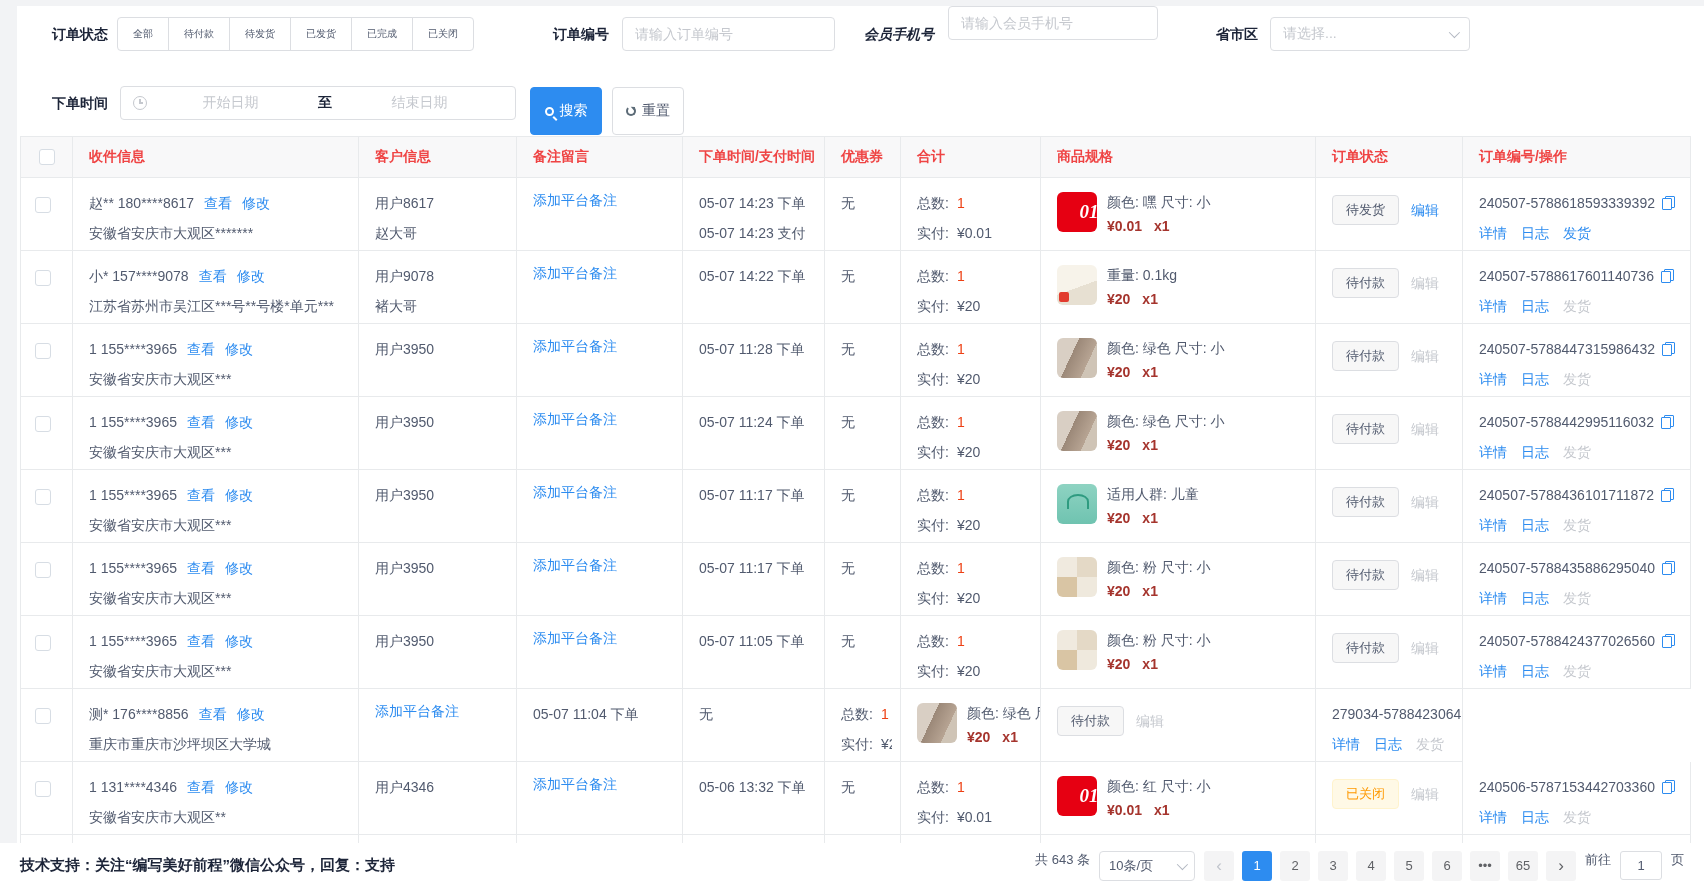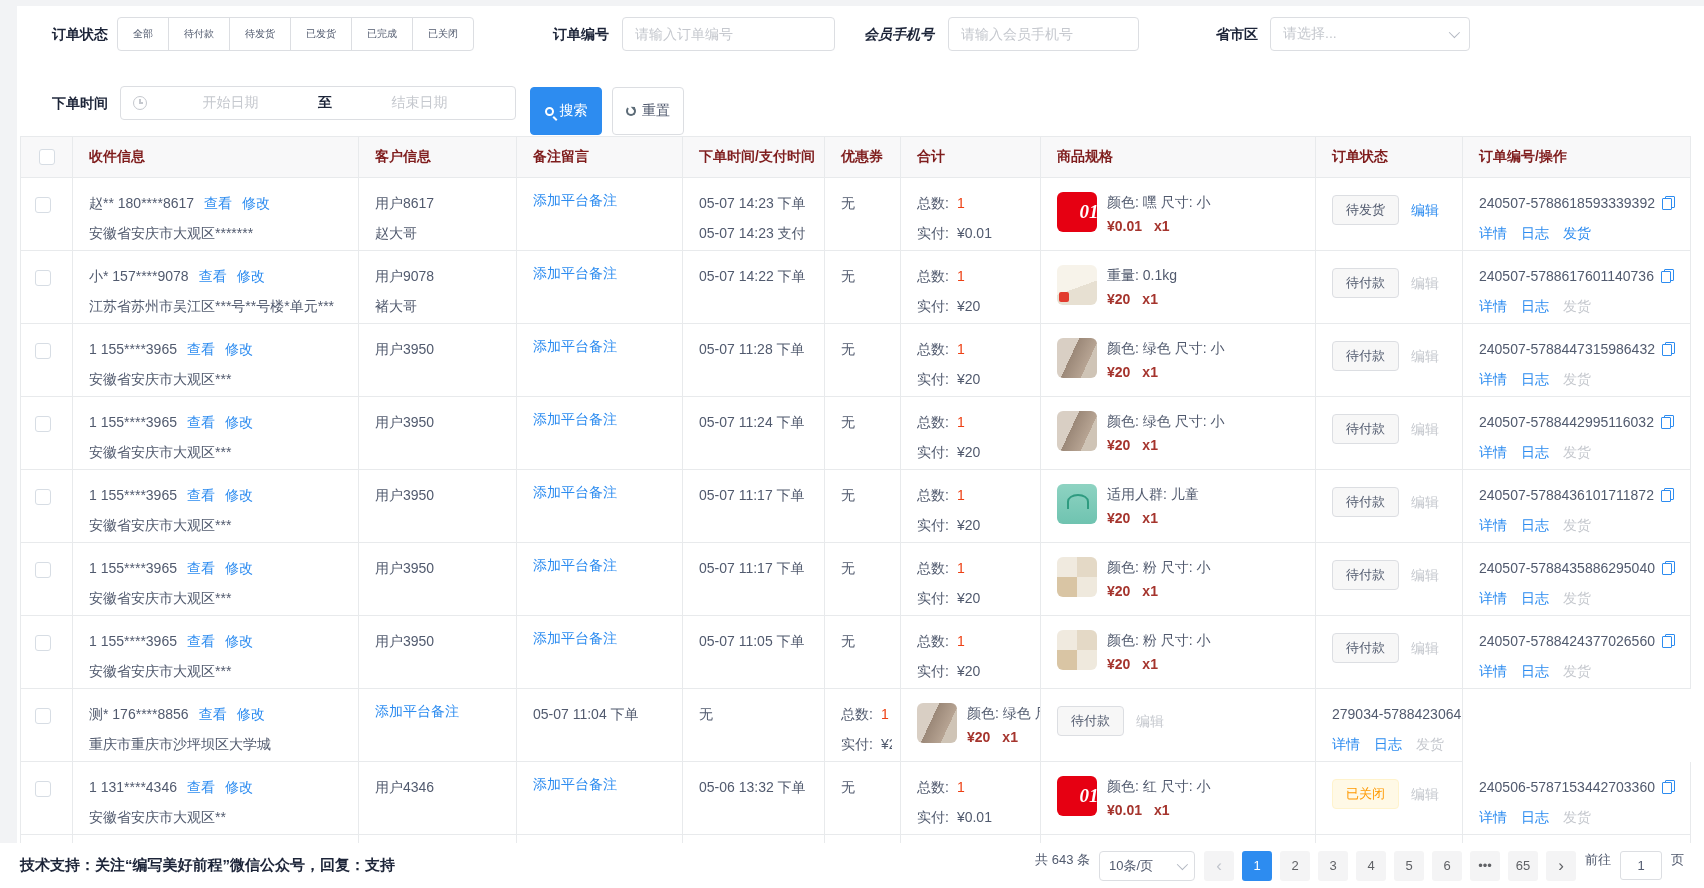--- a/index.html
+++ b/index.html
@@ -29,21 +29,21 @@
   .tab.first { border-radius:4px 0 0 4px; margin-left:0; }
   .tab.last  { border-radius:0 4px 4px 0; }
 
   .txt {
     position:absolute; height:34px; border:1px solid #dcdee2; border-radius:4px;
     padding:0 12px; font-size:14px; color:#515a6e; background:#fff; outline:none;
     font-family:inherit;
   }
   .txt::placeholder { color:#c5c8ce; }
   #input-order-no { left:622px; top:17px; width:213px; }
-  #input-phone    { left:948px; top:17px; width:191px; }
+  #input-phone    { left:948px; top:6px; width:210px; }
   .select {
     position:absolute; left:1270px; top:17px; width:200px; height:34px;
     border:1px solid #dcdee2; border-radius:4px; background:#fff;
     display:flex; align-items:center; justify-content:space-between; padding:0 12px;
   }
   .select .ph { color:#c5c8ce; }
   .icon-chevron {
     width:8px; height:8px; border-right:1px solid #b2b7c1; border-bottom:1px solid #b2b7c1;
     transform:rotate(45deg) translateY(-2px); display:inline-block; flex:none;
   }
@@ -68,21 +68,21 @@
   .icon-reset::after { content:''; position:absolute; top:-4px; left:4px; border:3px solid transparent; border-bottom-color:#5c6b77; transform:rotate(50deg); }
 
   
   #table {
     position:absolute; left:20px; top:136px; width:1671px; height:707px;
     overflow:hidden; background:#fff; border-top:1px solid #e8eaec; border-left:1px solid #e8eaec;
   }
   .grid { display:grid; grid-template-columns:52px 286px 158px 166px 142px 76px 140px 275px 147px 228px; }
   .th {
     height:41px; background:#f8f8f9; border-right:1px solid #e8eaec; border-bottom:1px solid #e8eaec;
-    display:flex; align-items:center; padding-left:16px; font-weight:bold; color:#7f1d1d;
+    display:flex; align-items:center; padding-left:16px; font-weight:bold; color:#ef4444;
     font-size:14px; white-space:nowrap; overflow:hidden;
   }
   .tr { height:73px; }
   .td {
     border-right:1px solid #e8eaec; border-bottom:1px solid #e8eaec;
     padding:14px 8px 0 16px; font-size:14px; color:#515a6e; overflow:hidden;
   }
   .th.check, .td.check { justify-content:center; padding-left:0; }
   .td.check { display:flex; align-items:flex-start; padding-top:19px; }
   .checkbox { width:16px; height:16px; border:1px solid #d7dde4; border-radius:3px; background:#fff; display:inline-block; cursor:pointer; }

